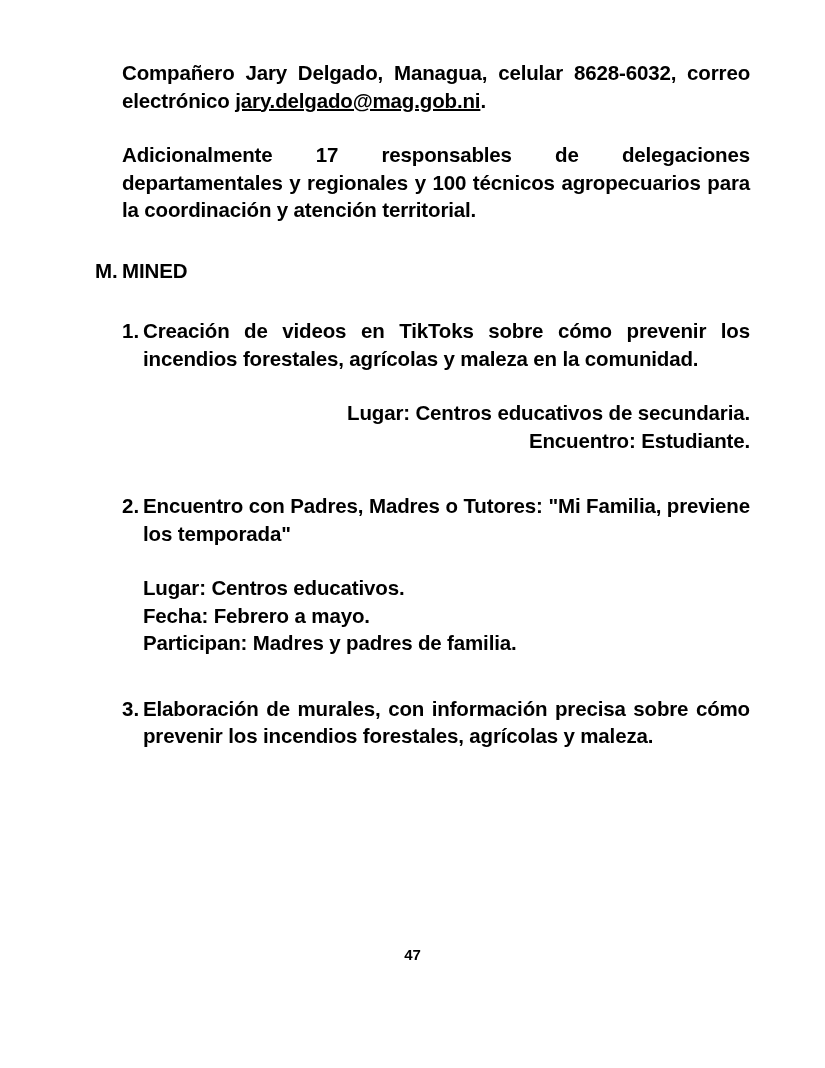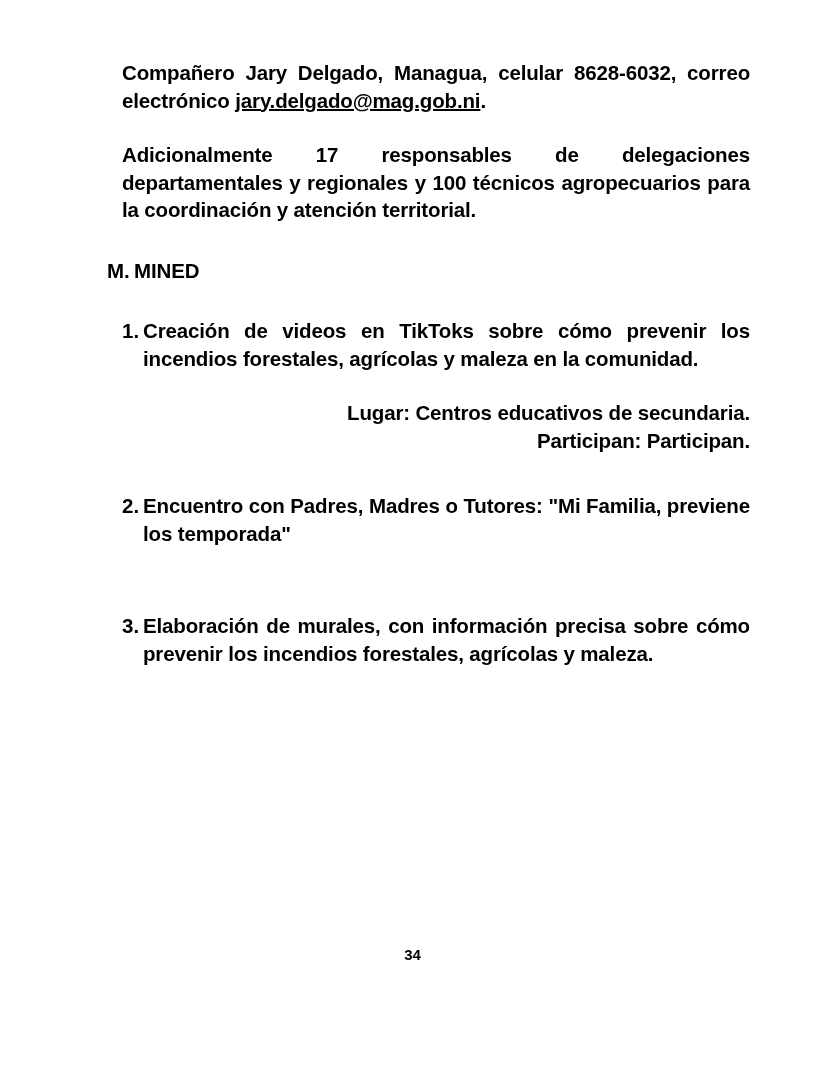--- a/index.html
+++ b/index.html
@@ -53,21 +53,21 @@
     width: 628px;
   }
 
   .gap-sm  { height: 27px; }
   .gap-md  { height: 33px; }
   .gap-lg  { height: 38px; }
 
   
   .lettered {
     position: relative;
-    margin-left: 12px;
+    margin-left: 0px;
     width: 655px;
     font-weight: bold;
     font-size: 20.5px;
     line-height: 27.5px;
     letter-spacing: -0.15px;
   }
   .lettered .marker {
     display: inline-block;
     width: 27px;
   }
@@ -167,38 +167,43 @@
     <div class="num-item">
       <span class="marker">1.</span>
       <div class="itext">Creación de videos en TikToks sobre cómo prevenir los incendios forestales, agrícolas y maleza en la comunidad.</div>
     </div>
 
     <div class="gap-sm"></div>
 
 
     <div class="sub-block extra-indent detail-lines">
       <div>Lugar: Centros educativos de secundaria.</div>
-      <div>Participan: Participan.</div>
+      <div>Encuentro: Estudiante.</div>
     </div>
 
     <div class="gap-lg"></div>
 
     <div class="num-item">
       <span class="marker">2.</span>
       <div class="itext">Encuentro con Padres, Madres o Tutores: "Mi Familia, previene los temporada"</div>
     </div>
 
     <div class="gap-sm"></div>
 
 
+    <div class="sub-block detail-lines">
+      <div>Lugar: Centros educativos.</div>
+      <div>Fecha: Febrero a mayo.</div>
+      <div>Participan: Madres y padres de familia.</div>
+    </div>
 
     <div class="gap-lg"></div>
 
     <div class="num-item">
       <span class="marker">3.</span>
       <div class="itext">Elaboración de murales, con información precisa sobre cómo prevenir los incendios forestales, agrícolas y maleza.</div>
     </div>
 
   </div>
 
-  <div class="page-number">34</div>
+  <div class="page-number">47</div>
 
 </div>
 
 </body></html>

